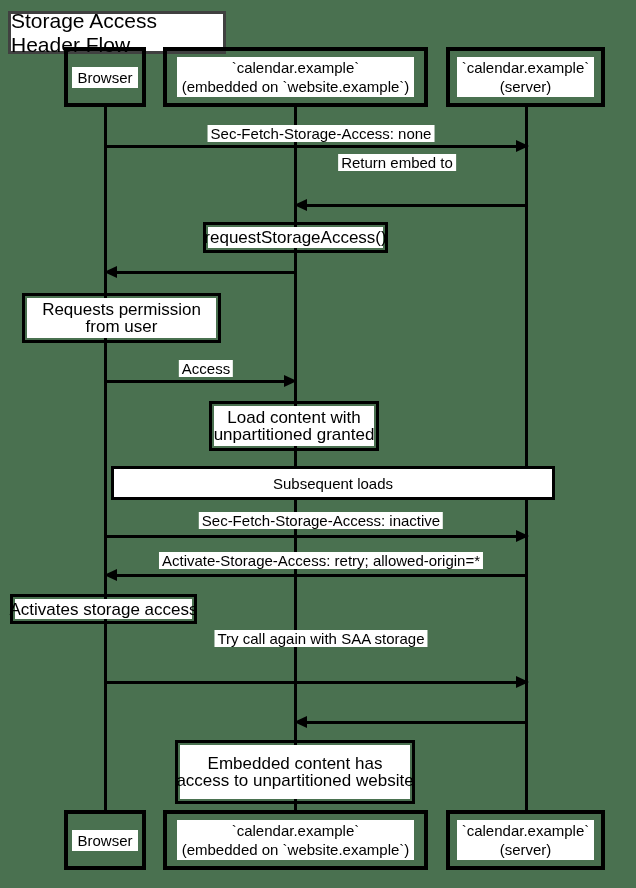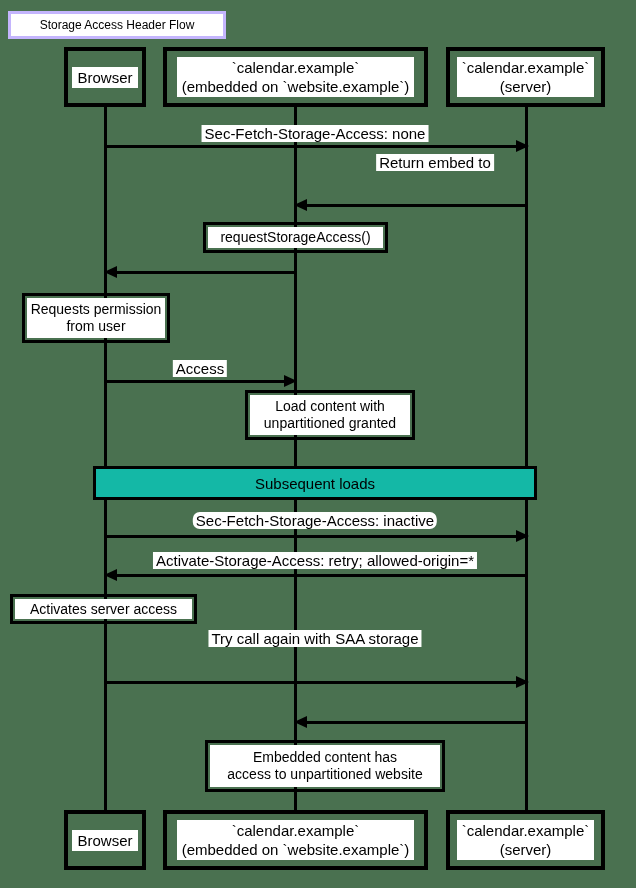--- a/index.html
+++ b/index.html
@@ -6,24 +6,24 @@
   .stage{
     position:relative;
     width:636px;height:888px;
     background:#4a7150;
     font-family:"Liberation Sans", sans-serif;
     color:#000;
     overflow:hidden;
   }
   
   .title-box{
-    position:absolute;left:8px;top:11px;width:218px;height:28px;
-    box-sizing:border-box;border:3px solid #c4b5fd;background:#fff;
+    position:absolute;left:8px;top:11px;width:218px;height:43px;
+    box-sizing:border-box;border:3px solid #404040;background:#fff;
     display:flex;align-items:center;justify-content:center;
-    font-size:12px;
+    font-size:21px;
   }
   
   .actor{
     position:absolute;height:60px;box-sizing:border-box;
     border:4px solid #000;background:transparent;
     display:flex;align-items:center;justify-content:center;
   }
   .actor-label{
     background:#fff;text-align:center;font-size:15px;line-height:19px;
     padding:1px 5px;
@@ -36,51 +36,51 @@
   .actor.server-b{left:446px;top:810px;width:159px;}
   
   .lifeline{position:absolute;top:107px;height:703px;width:3px;background:#000;}
   .lifeline.l1{left:104px;}
   .lifeline.l2{left:294px;}
   .lifeline.l3{left:525px;}
   
   .msg-label{
     position:absolute;transform:translateX(-50%);
     background:#fff;font-size:15px;line-height:17px;
-    text-align:center;padding:0 3px;white-space:nowrap;
+    text-align:center;padding:0 3px;white-space:nowrap;margin-left:6px;
   }
   
   .arrow{position:absolute;height:13px;}
   .arrow .shaft{position:absolute;top:5px;left:0;right:0;height:3px;background:#000;}
   .arrow .head{position:absolute;width:0;height:0;top:0;
     border-top:6.5px solid transparent;border-bottom:6.5px solid transparent;}
   .arrow.dir-right .head{right:-1px;border-left:13px solid #000;}
   .arrow.dir-right .shaft{right:8px;}
   .arrow.dir-left .head{left:-1px;border-right:13px solid #000;}
   .arrow.dir-left .shaft{left:8px;}
   
   .note{
     position:absolute;box-sizing:border-box;
     border:3px solid #000;background:transparent;
   }
   .note .inner{
     position:absolute;left:2px;right:2px;top:2px;bottom:2px;
     background:#fff;display:flex;flex-direction:column;
     align-items:center;justify-content:center;
-    font-size:14px;line-height:17px;text-align:center;white-space:nowrap;
+    font-size:17px;line-height:17px;text-align:center;white-space:nowrap;
   }
   .note.n1{left:203px;top:222px;width:185px;height:31px;}
-  .note.n2{left:22px;top:293px;width:148px;height:50px;}
-  .note.n3{left:209px;top:390px;width:170px;height:50px;margin-left:36px;}
+  .note.n2{left:22px;top:293px;width:199px;height:50px;}
+  .note.n3{left:209px;top:401px;width:170px;height:50px;}
   .note.n4{left:10px;top:594px;width:187px;height:30px;}
-  .note.n5{left:175px;top:740px;width:240px;height:52px;margin-left:30px;}
+  .note.n5{left:175px;top:740px;width:240px;height:64px;}
   
   .divider{
-    position:absolute;left:93px;top:466px;width:444px;height:34px;
-    box-sizing:border-box;border:3px solid #000;background:#14b8a6;
+    position:absolute;left:111px;top:466px;width:444px;height:34px;
+    box-sizing:border-box;border:3px solid #000;background:#ffffff;
     display:flex;align-items:center;justify-content:center;font-size:15px;
   }
 </style>
 </head>
 <body>
 
 <div class="stage">
 
   <div class="title-box">
     <span>Storage Access Header Flow</span>
@@ -105,21 +105,21 @@
   <div class="lifeline l1"></div>
   <div class="lifeline l2"></div>
   <div class="lifeline l3"></div>
 
   <div class="msg-label" style="left:315px;top:125px;">Sec-Fetch-Storage-Access: none</div>
   <div class="arrow dir-right" style="left:105px;top:140px;width:423px;">
     <div class="shaft"></div>
     <div class="head"></div>
   </div>
 
-  <div class="msg-label" style="left:435px;top:154px;">
+  <div class="msg-label" style="left:391px;top:154px;">
     <span>Return embed to</span><br>
   </div>
   <div class="arrow dir-left" style="left:295px;top:199px;width:233px;">
     <div class="shaft"></div>
     <div class="head"></div>
   </div>
 
   <div class="note n1">
     <div class="inner">requestStorageAccess()</div>
   </div>
@@ -146,34 +146,34 @@
     <div class="inner">
       <span>Load content with</span>
       <span>unpartitioned granted</span>
     </div>
   </div>
 
   <div class="divider">
     <span>Subsequent loads</span>
   </div>
 
-  <div class="msg-label" style="left:315px;top:512px;border-radius:7px;">Sec-Fetch-Storage-Access: inactive</div>
+  <div class="msg-label" style="left:315px;top:512px;">Sec-Fetch-Storage-Access: inactive</div>
   <div class="arrow dir-right" style="left:105px;top:530px;width:423px;">
     <div class="shaft"></div>
     <div class="head"></div>
   </div>
 
   <div class="msg-label" style="left:315px;top:552px;text-align:center;">Activate-Storage-Access: retry; allowed-origin=*</div>
   <div class="arrow dir-left" style="left:105px;top:569px;width:423px;">
     <div class="shaft"></div>
     <div class="head"></div>
   </div>
 
   <div class="note n4">
-    <div class="inner">Activates server access</div>
+    <div class="inner">Activates storage access</div>
   </div>
 
   <div class="msg-label" style="left:315px;top:630px;">
     <span>Try call again with SAA storage</span><br>
   </div>
   <div class="arrow dir-right" style="left:105px;top:676px;width:423px;">
     <div class="shaft"></div>
     <div class="head"></div>
   </div>
 

